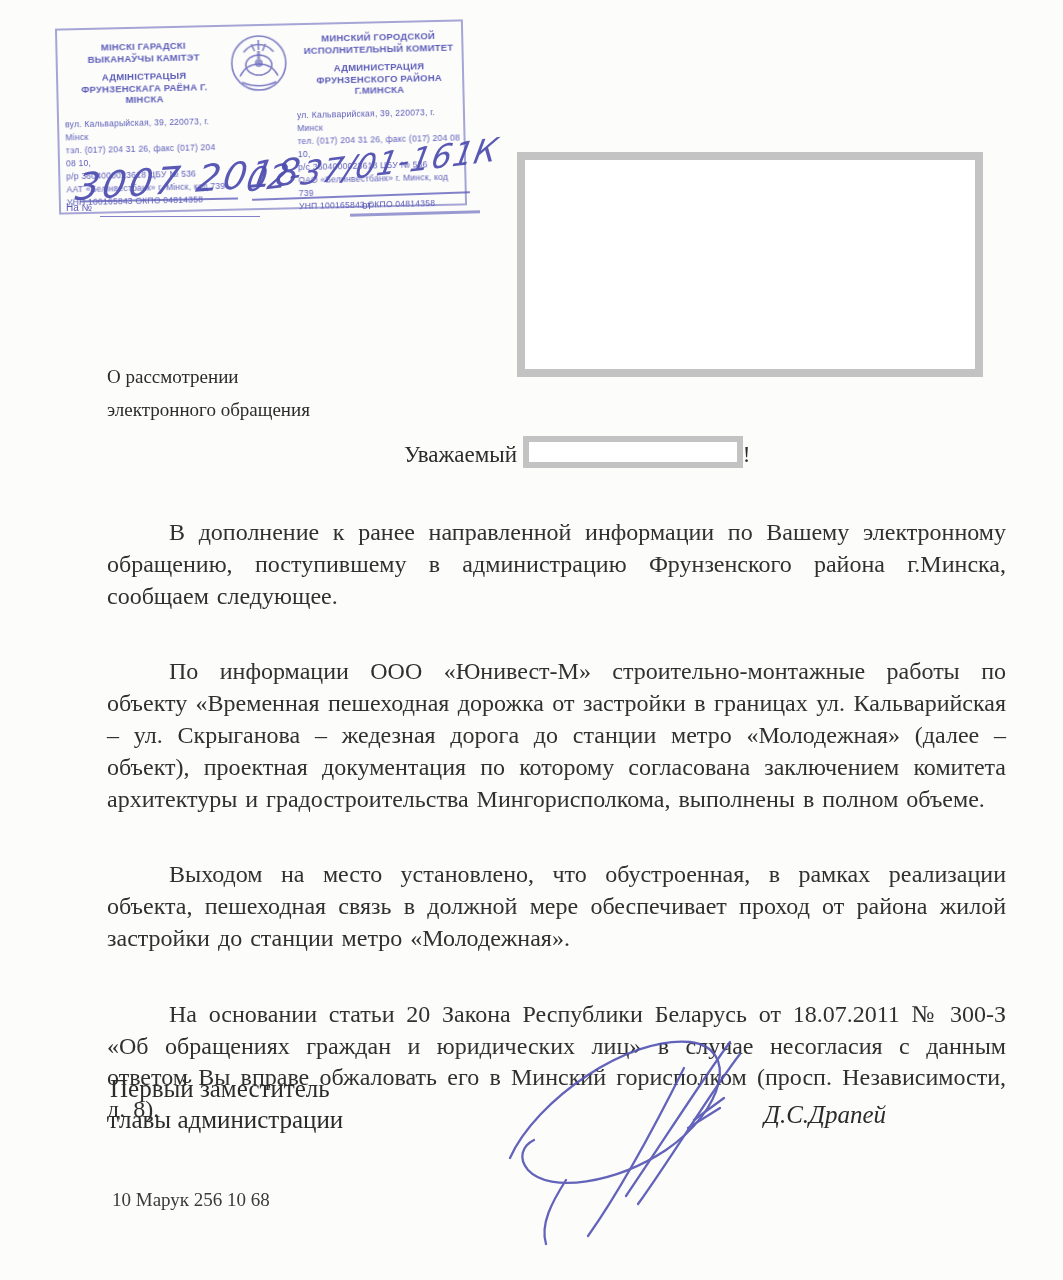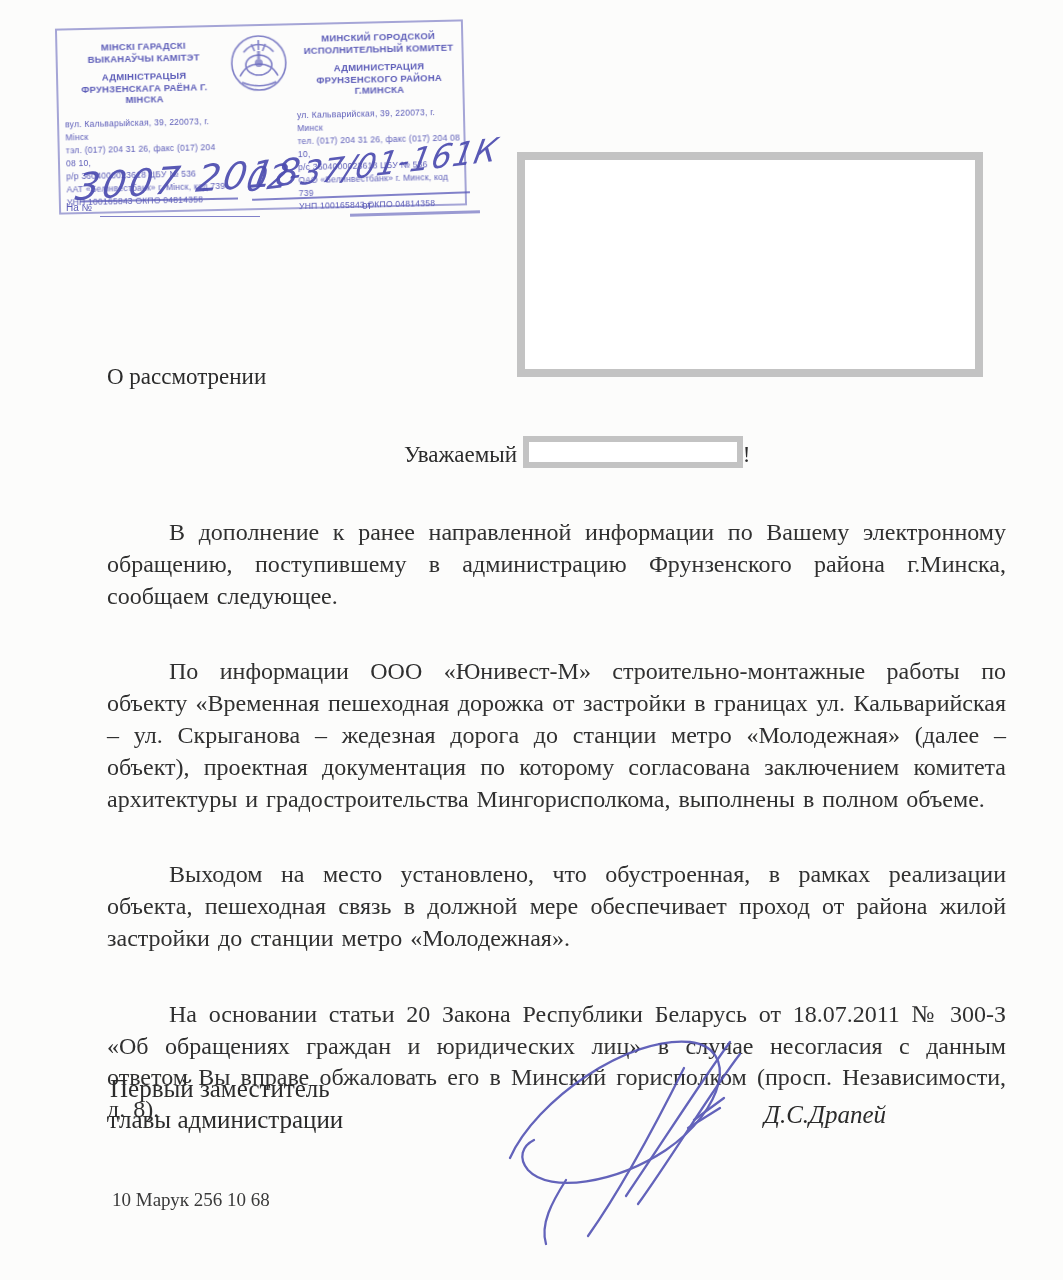--- a/index.html
+++ b/index.html
@@ -33,21 +33,21 @@
     letter-spacing:3px; opacity:.92;
   }
   .hw-date { left:76px; top:158px; font-size:37px; transform:rotate(-4deg) skewX(-14deg); }
   .hw-num  { left:246px; top:146px; font-size:32px; transform:rotate(-7deg) skewX(-18deg); letter-spacing:1px; }
   
   .redact { background:#ffffff; border:8px solid #c3c3c3; }
   .redact-top { position:absolute; left:517px; top:152px; width:466px; height:225px; }
   .redact-name { display:inline-block; width:220px; height:32px; border-width:6px; vertical-align:-6px; }
   .redact-footer { display:inline-block; width:96px; height:27px; border-width:5px; vertical-align:-8px; margin:0 6px 0 4px; }
   
-  .subject { position:absolute; left:107px; top:360px; font-size:23px; line-height:33px; color:#2b2b2b; }
+  .subject { position:absolute; left:107px; top:360px; font-size:19px; line-height:33px; color:#2b2b2b; }
   .salutation { position:absolute; left:404px; top:436px; font-size:23px; color:#2b2b2b; white-space:nowrap;text-align:right; }
   .bodytext { position:absolute; left:107px; top:473px; width:899px; }
   .bodytext p {
     font-size:24px; line-height:31.8px; color:#303030;
     text-align:justify; text-align-last:left; text-indent:62px;
     word-spacing:2px;
     margin-top:44px;
   }
   .sign-block { position:absolute; left:110px; top:1073px; font-size:25px; line-height:31px; color:#2b2b2b; }
   .sign-name { position:absolute; left:764px; top:1101px; font-size:25px; color:#2b2b2b;font-style:italic; }
@@ -120,20 +120,21 @@
   <span class="stamp-small" style="left:330px; top:200px;padding-left:32px;">от</span>
   <div class="stamp-line" style="left:350px; top:212px; width:130px; transform:rotate(-1.5deg); border-bottom-width:3px; opacity:.8;"></div>
 
   <div class="handwrite hw-date">3007 2018</div>
   <div class="handwrite hw-num">02-37/01-161К</div>
 
   <div class="redact redact-top"></div>
 
   <div class="subject">
     <div>О рассмотрении</div>
+    <div>электронного обращения</div>
   </div>
 
   <div class="salutation">
     <span>Уважаемый</span>
     <span class="redact redact-name"></span><span>!</span>
   </div>
 
   <div class="bodytext">
     <p>В дополнение к ранее направленной информации по Вашему электронному обращению, поступившему в администрацию Фрунзенского района г.Минска, сообщаем следующее.</p>
     <p>По информации ООО «Юнивест-М» строительно-монтажные работы по объекту «Временная пешеходная дорожка от застройки в границах ул. Кальварийская – ул. Скрыганова – жедезная дорога до станции метро «Молодежная» (далее – объект), проектная документация по которому согласована заключением комитета архитектуры и градостроительства Мингорисполкома, выполнены в полном объеме.</p>

